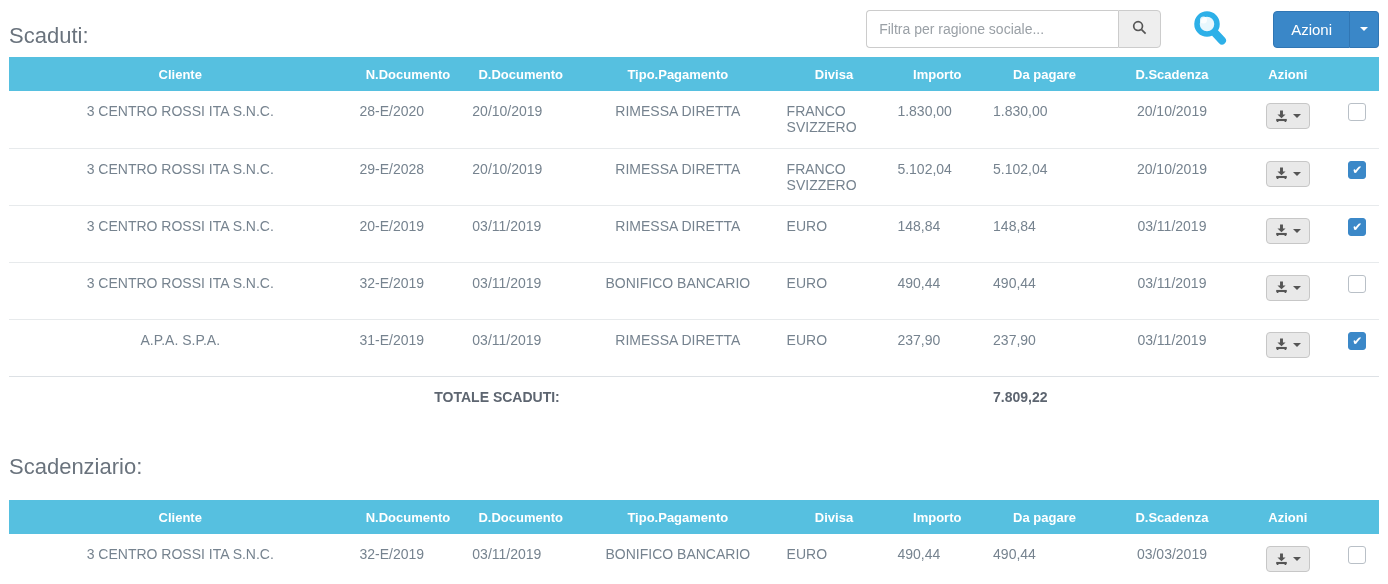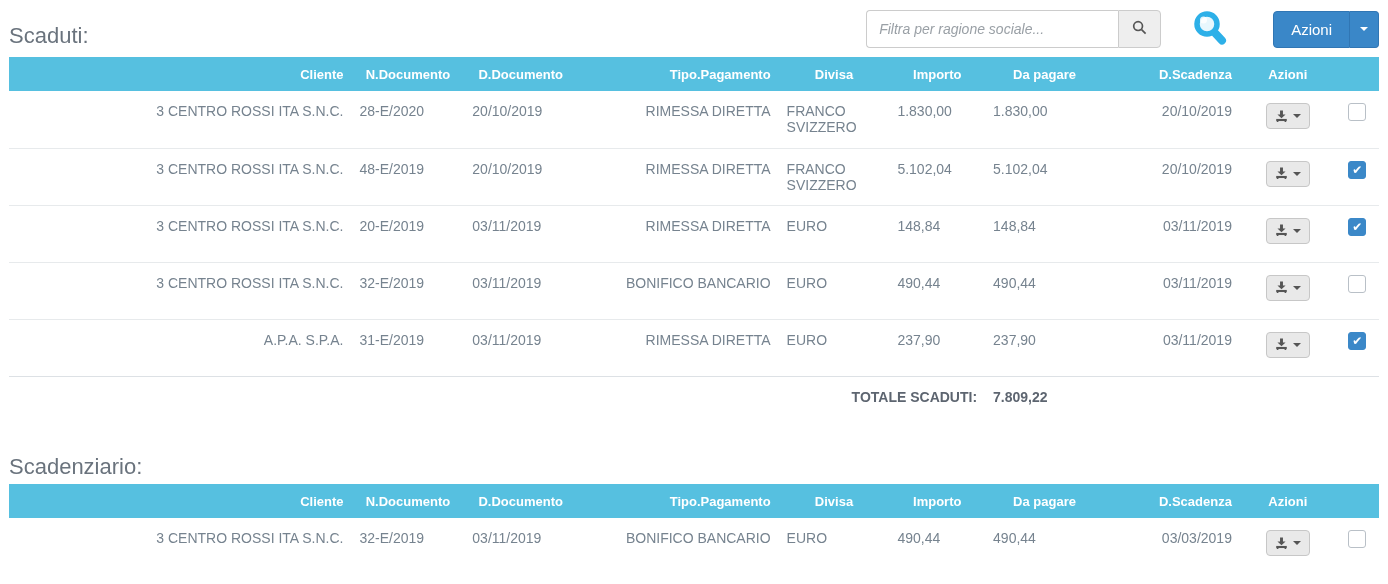--- a/index.html
+++ b/index.html
@@ -15,58 +15,58 @@
   html,body{width:1388px;height:584px;overflow:hidden;background:#fff;
     font-family:"Liberation Sans","DejaVu Sans",sans-serif;}
   .page{padding:0 9px;}
 
   
   .topbar{display:flex;justify-content:space-between;align-items:center;padding:9px 0 8px 0;}
   .section-title{font-size:22px;font-weight:400;color:var(--heading-text);margin-top:13px;}
   .controls{display:flex;align-items:center;}
   .input-group{display:flex;height:38px;}
   .input-group input{width:252px;height:38px;border:1px solid #ccc;border-right:none;
-    border-radius:4px 0 0 4px;padding:0 12px;font-size:14px;color:#555;outline:none;font-style:italic;}
+    border-radius:4px 0 0 4px;padding:0 12px;font-size:14px;color:#555;outline:none;}
   .input-group input::placeholder{color:#9aa0a6;}
   .btn-search{width:43px;height:38px;border:1px solid #ccc;background:#eee;
     border-radius:0 4px 4px 0;cursor:pointer;display:flex;align-items:center;justify-content:center;}
   .big-magnifier{margin:0 44px 0 30px;display:flex;align-items:center;cursor:pointer;}
   .split-btn{display:flex;height:37px;}
   .btn-primary{background:var(--primary);color:#fff;border:1px solid var(--primary-border);
     font-size:15px;cursor:pointer;display:flex;align-items:center;justify-content:center;}
   .btn-primary.main{padding:0 17px;border-radius:4px 0 0 4px;border-right:1px solid var(--primary-border);}
   .btn-primary.caret-part{width:29px;border-radius:0 4px 4px 0;border-left:none;}
   .caret-down{display:inline-block;width:0;height:0;border-left:4px solid transparent;
     border-right:4px solid transparent;border-top:4px solid currentColor;}
 
   
   table.grid{width:100%;border-collapse:collapse;table-layout:fixed;}
   table.grid th{background:var(--header-bg);color:#fff;font-size:13px;font-weight:bold;
     height:34px;padding:0 8px;white-space:nowrap;overflow:hidden;}
   table.grid td{font-size:14px;color:var(--cell-text);padding:12px 8px 8px 8px;
     vertical-align:top;border-top:1px solid var(--row-border);height:57px;}
   table.grid tbody tr:first-child td{border-top:none;}
-  .al{text-align:right;} .ar{} .ac{text-align:center;}
+  .al{text-align:center;} .ar{} .ac{text-align:center;}
   td.cell-azioni{padding-top:8px;}
   tr.total-row td{font-weight:bold;color:#5d6570;border-top:1px solid #dde1e5;
     height:42px;}
 
   
   .btn-action{background:#e9e9e9;border:1px solid #c7c7c7;border-radius:4px;height:26px;
     padding:0 8px;cursor:pointer;display:inline-flex;align-items:center;gap:5px;color:#555;}
   .btn-action svg{display:block;}
 
   
   .checkbox{display:inline-block;width:18px;height:18px;border:1px solid #b9c0c7;
     border-radius:3px;background:#fff;cursor:pointer;position:relative;vertical-align:middle;}
   .checkbox.checked{background:var(--check-blue);border-color:var(--check-blue);}
   .checkbox.checked::after{content:"✔";position:absolute;left:0;right:0;top:1px;
     text-align:center;font-size:12px;color:#fff;}
 
-  .section2-title{margin:36px 0 4px 0;}
+  .section2-title{margin:36px 0 20px 0;}
 </style>
 </head>
 <body>
 
 <svg width="0" height="0" style="position:absolute">
   <defs>
     <g id="dl-icon">
       <path d="M6.2 0.5h3.6v5h3.2L8 10 3 5.5h3.2z"></path>
       <path d="M1.5 11h13v2.6h-13z"></path>
       <path d="M2.2 13.6h2v1.2h-2zM11.8 13.6h2v1.2h-2z"></path>
@@ -154,21 +154,21 @@
         <span class="caret-down"></span>
       </button>
     </td>
     <td class="ac">
       <span class="checkbox"></span>
     </td>
   </tr>
 
   <tr>
     <td class="al">3 CENTRO ROSSI ITA S.N.C.</td>
-    <td class="ar">48-E/2019</td>
+    <td class="ar">29-E/2028</td>
     <td class="ar">20/10/2019</td>
     <td class="al">RIMESSA DIRETTA</td>
     <td class="ar">FRANCO SVIZZERO</td>
     <td class="ar">5.102,04</td>
     <td class="ar">5.102,04</td>
     <td class="al">20/10/2019</td>
     <td class="ac cell-azioni">
       <button class="btn-action">
         <span>
           <svg width="13" height="13" viewBox="0 0 16 16" fill="#555">

